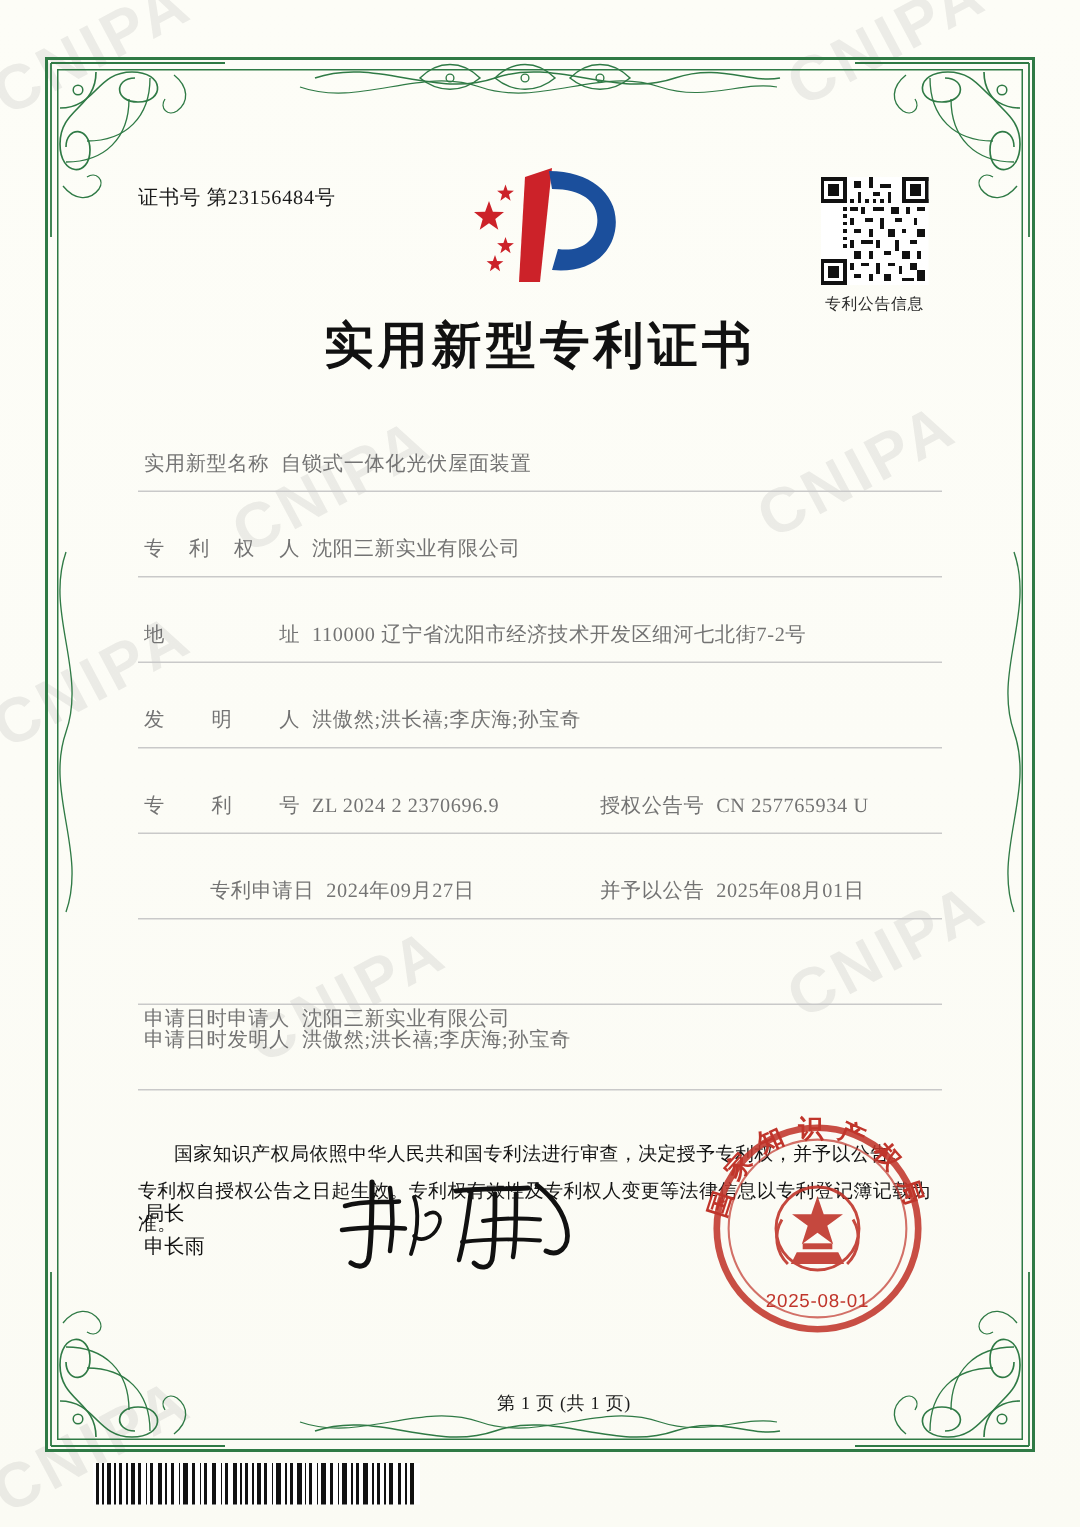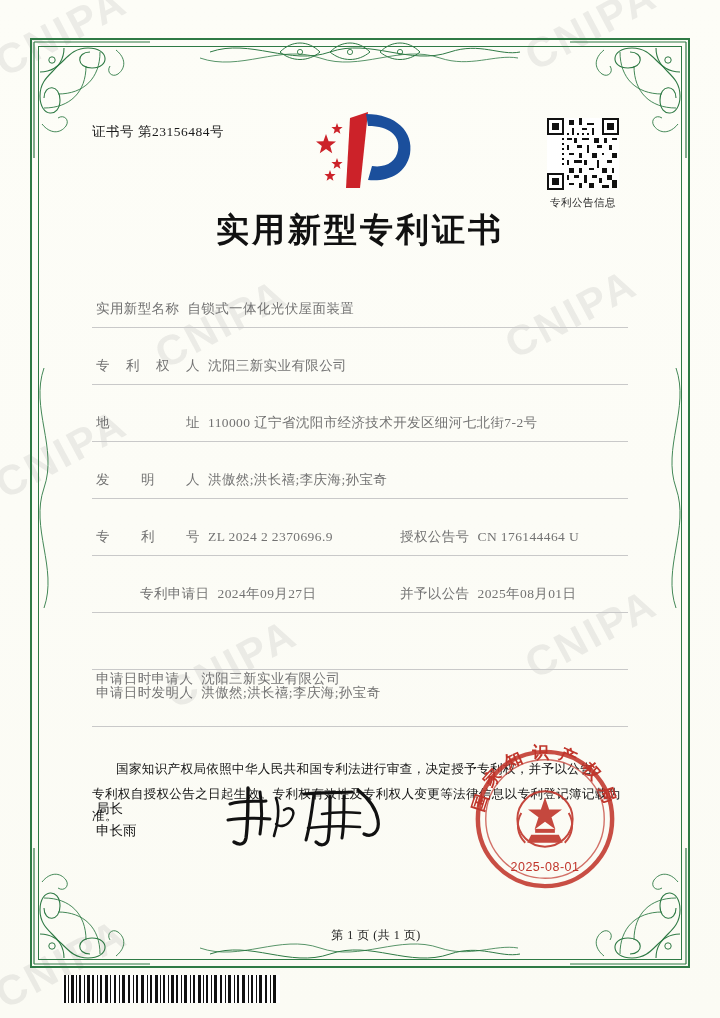--- a/index.html
+++ b/index.html
@@ -399,21 +399,21 @@
 
   <div class="field col-left" style="top:471px;">
     <span class="label-spread-4">发明人</span><span class="field-value">洪傲然;洪长禧;李庆海;孙宝奇</span>
   </div>
   <div class="rule" style="top:498px;"></div>
 
   <div class="field col-left" style="top:528px;">
     <span class="label-spread-4">专利号</span><span class="field-value">ZL 2024 2 2370696.9</span>
   </div>
   <div class="field col-right" style="top:528px;">
-    <span class="label-plain">授权公告号</span><span class="field-value">CN 176144464 U</span>
+    <span class="label-plain">授权公告号</span><span class="field-value">CN 257765934 U</span>
   </div>
   <div class="rule" style="top:555px;"></div>
 
   <div class="field col-left" style="top:585px;margin-left:44px;">
     <span class="label-plain">专利申请日</span><span class="field-value">2024年09月27日</span>
   </div>
   <div class="field col-right" style="top:585px;">
     <span class="label-plain">并予以公告</span><span class="field-value">2025年08月01日</span>
   </div>
   <div class="rule" style="top:612px;"></div>

